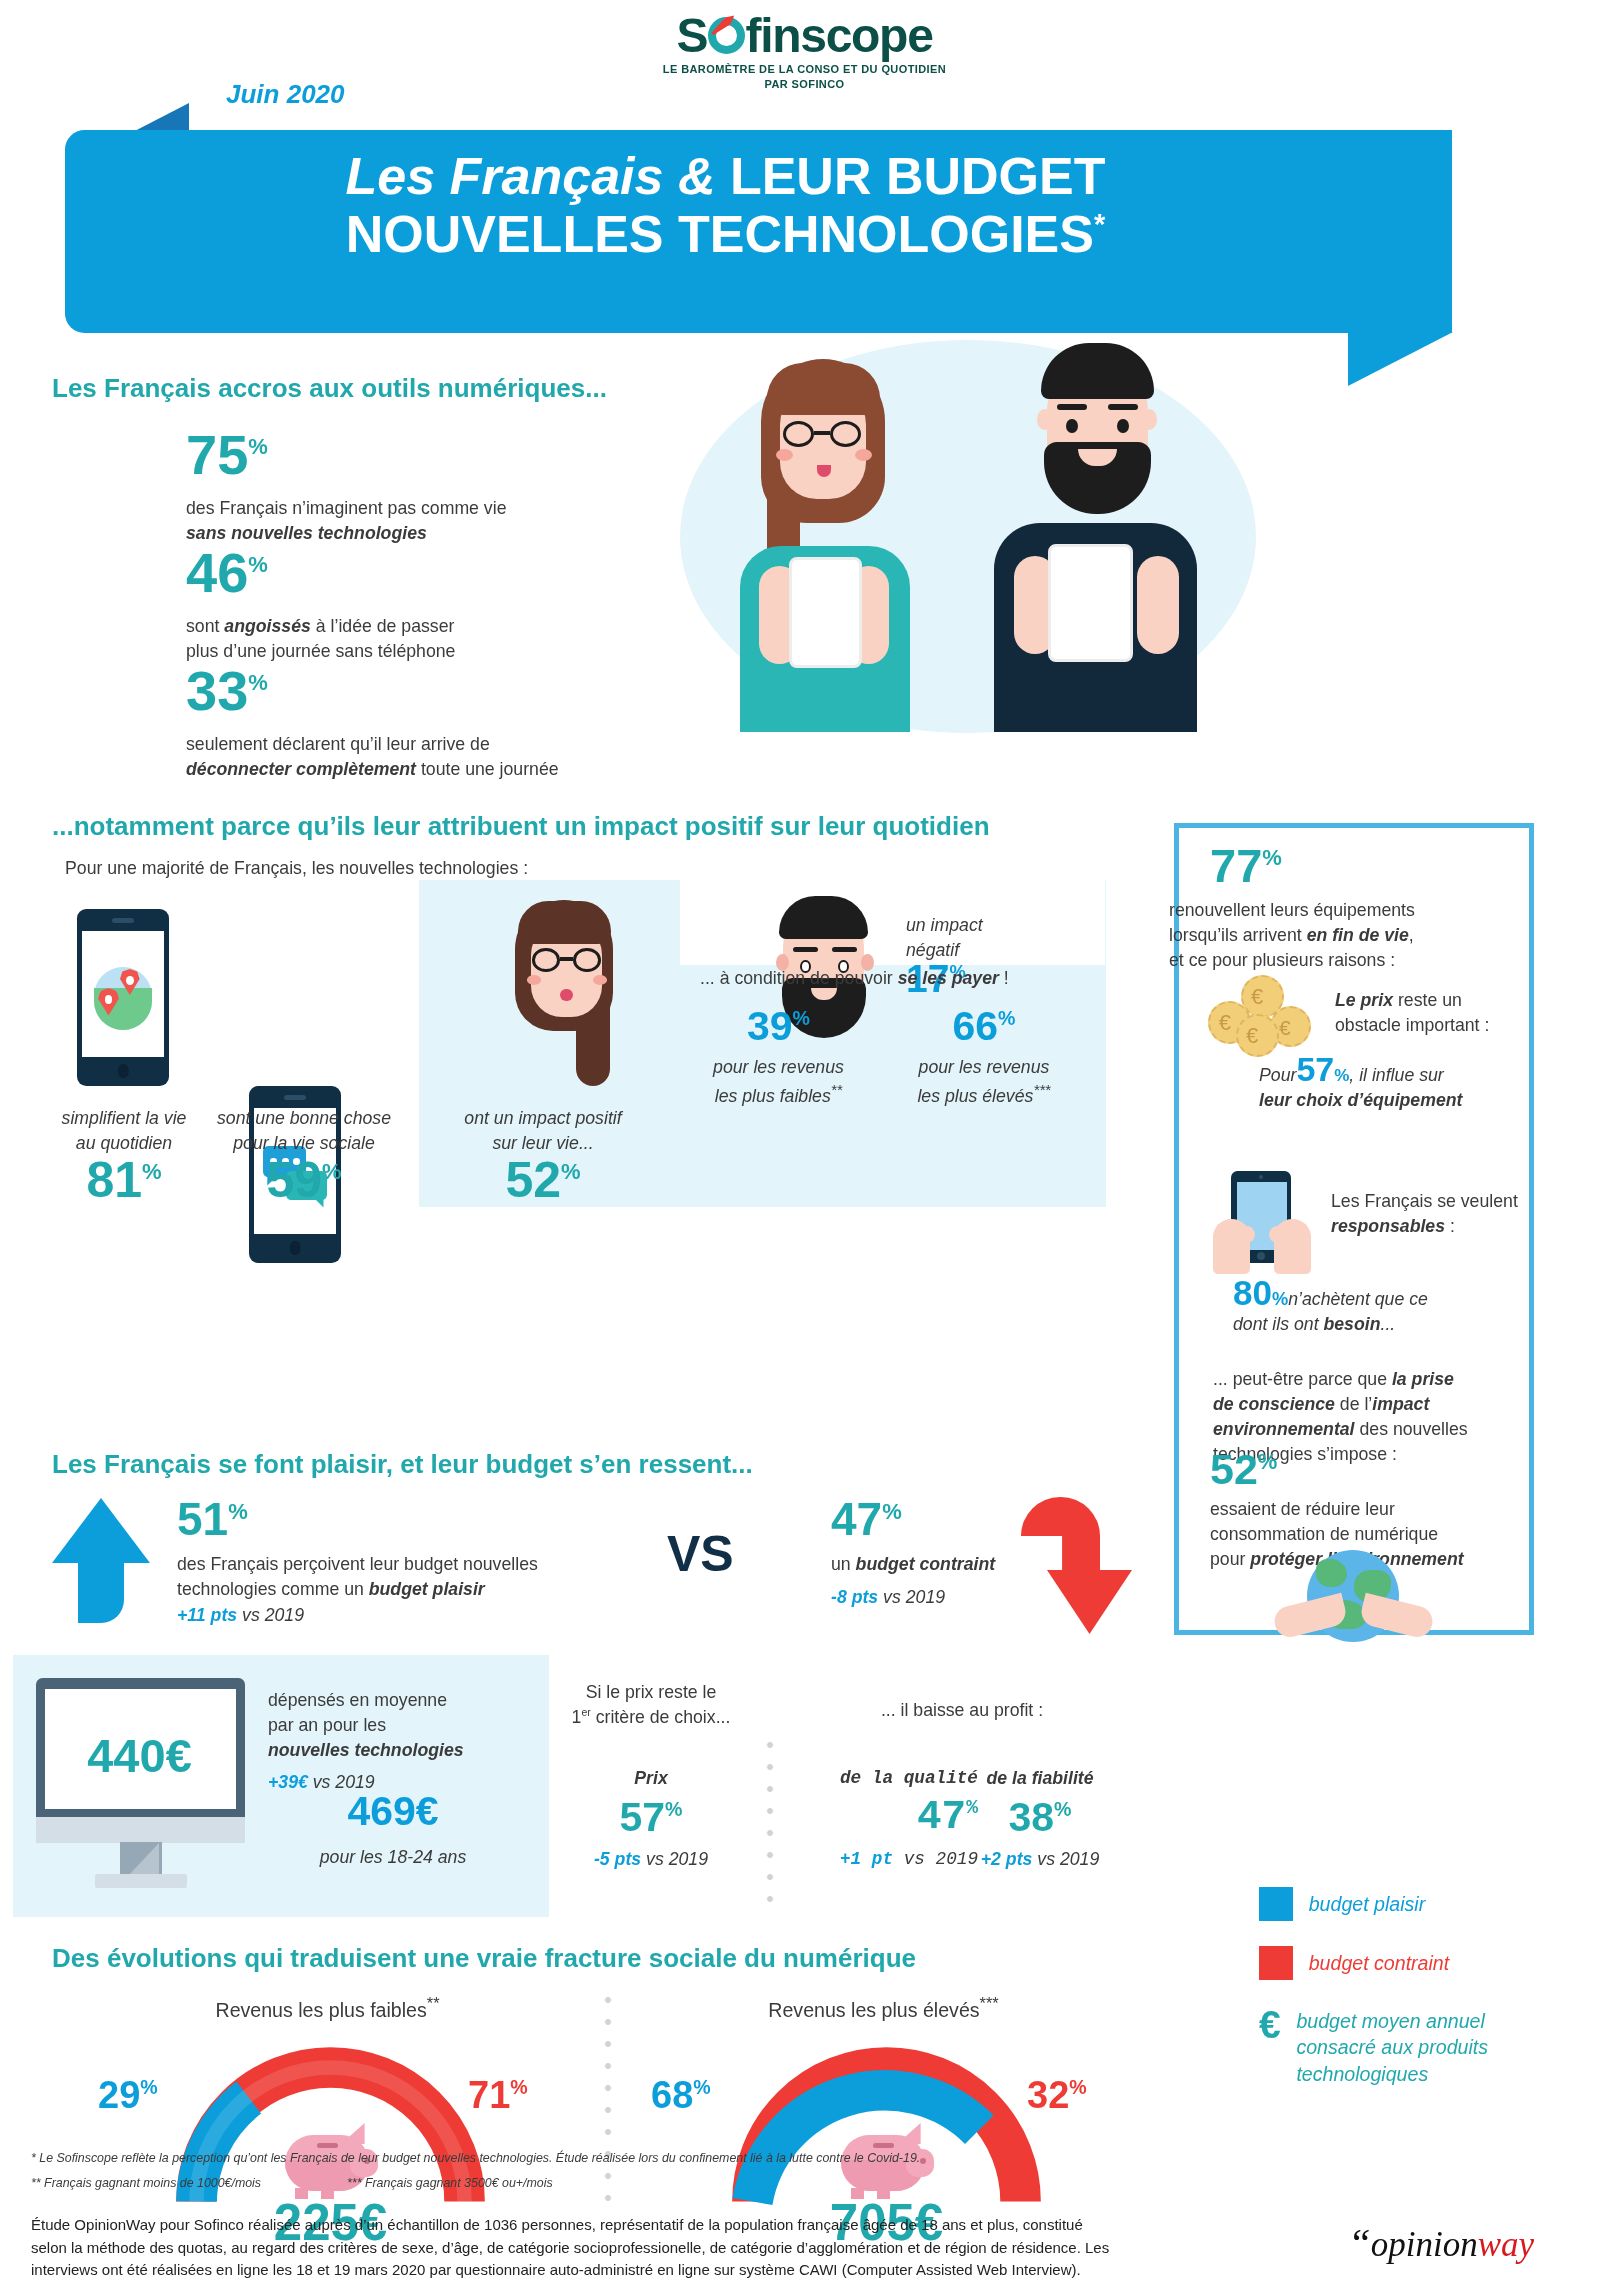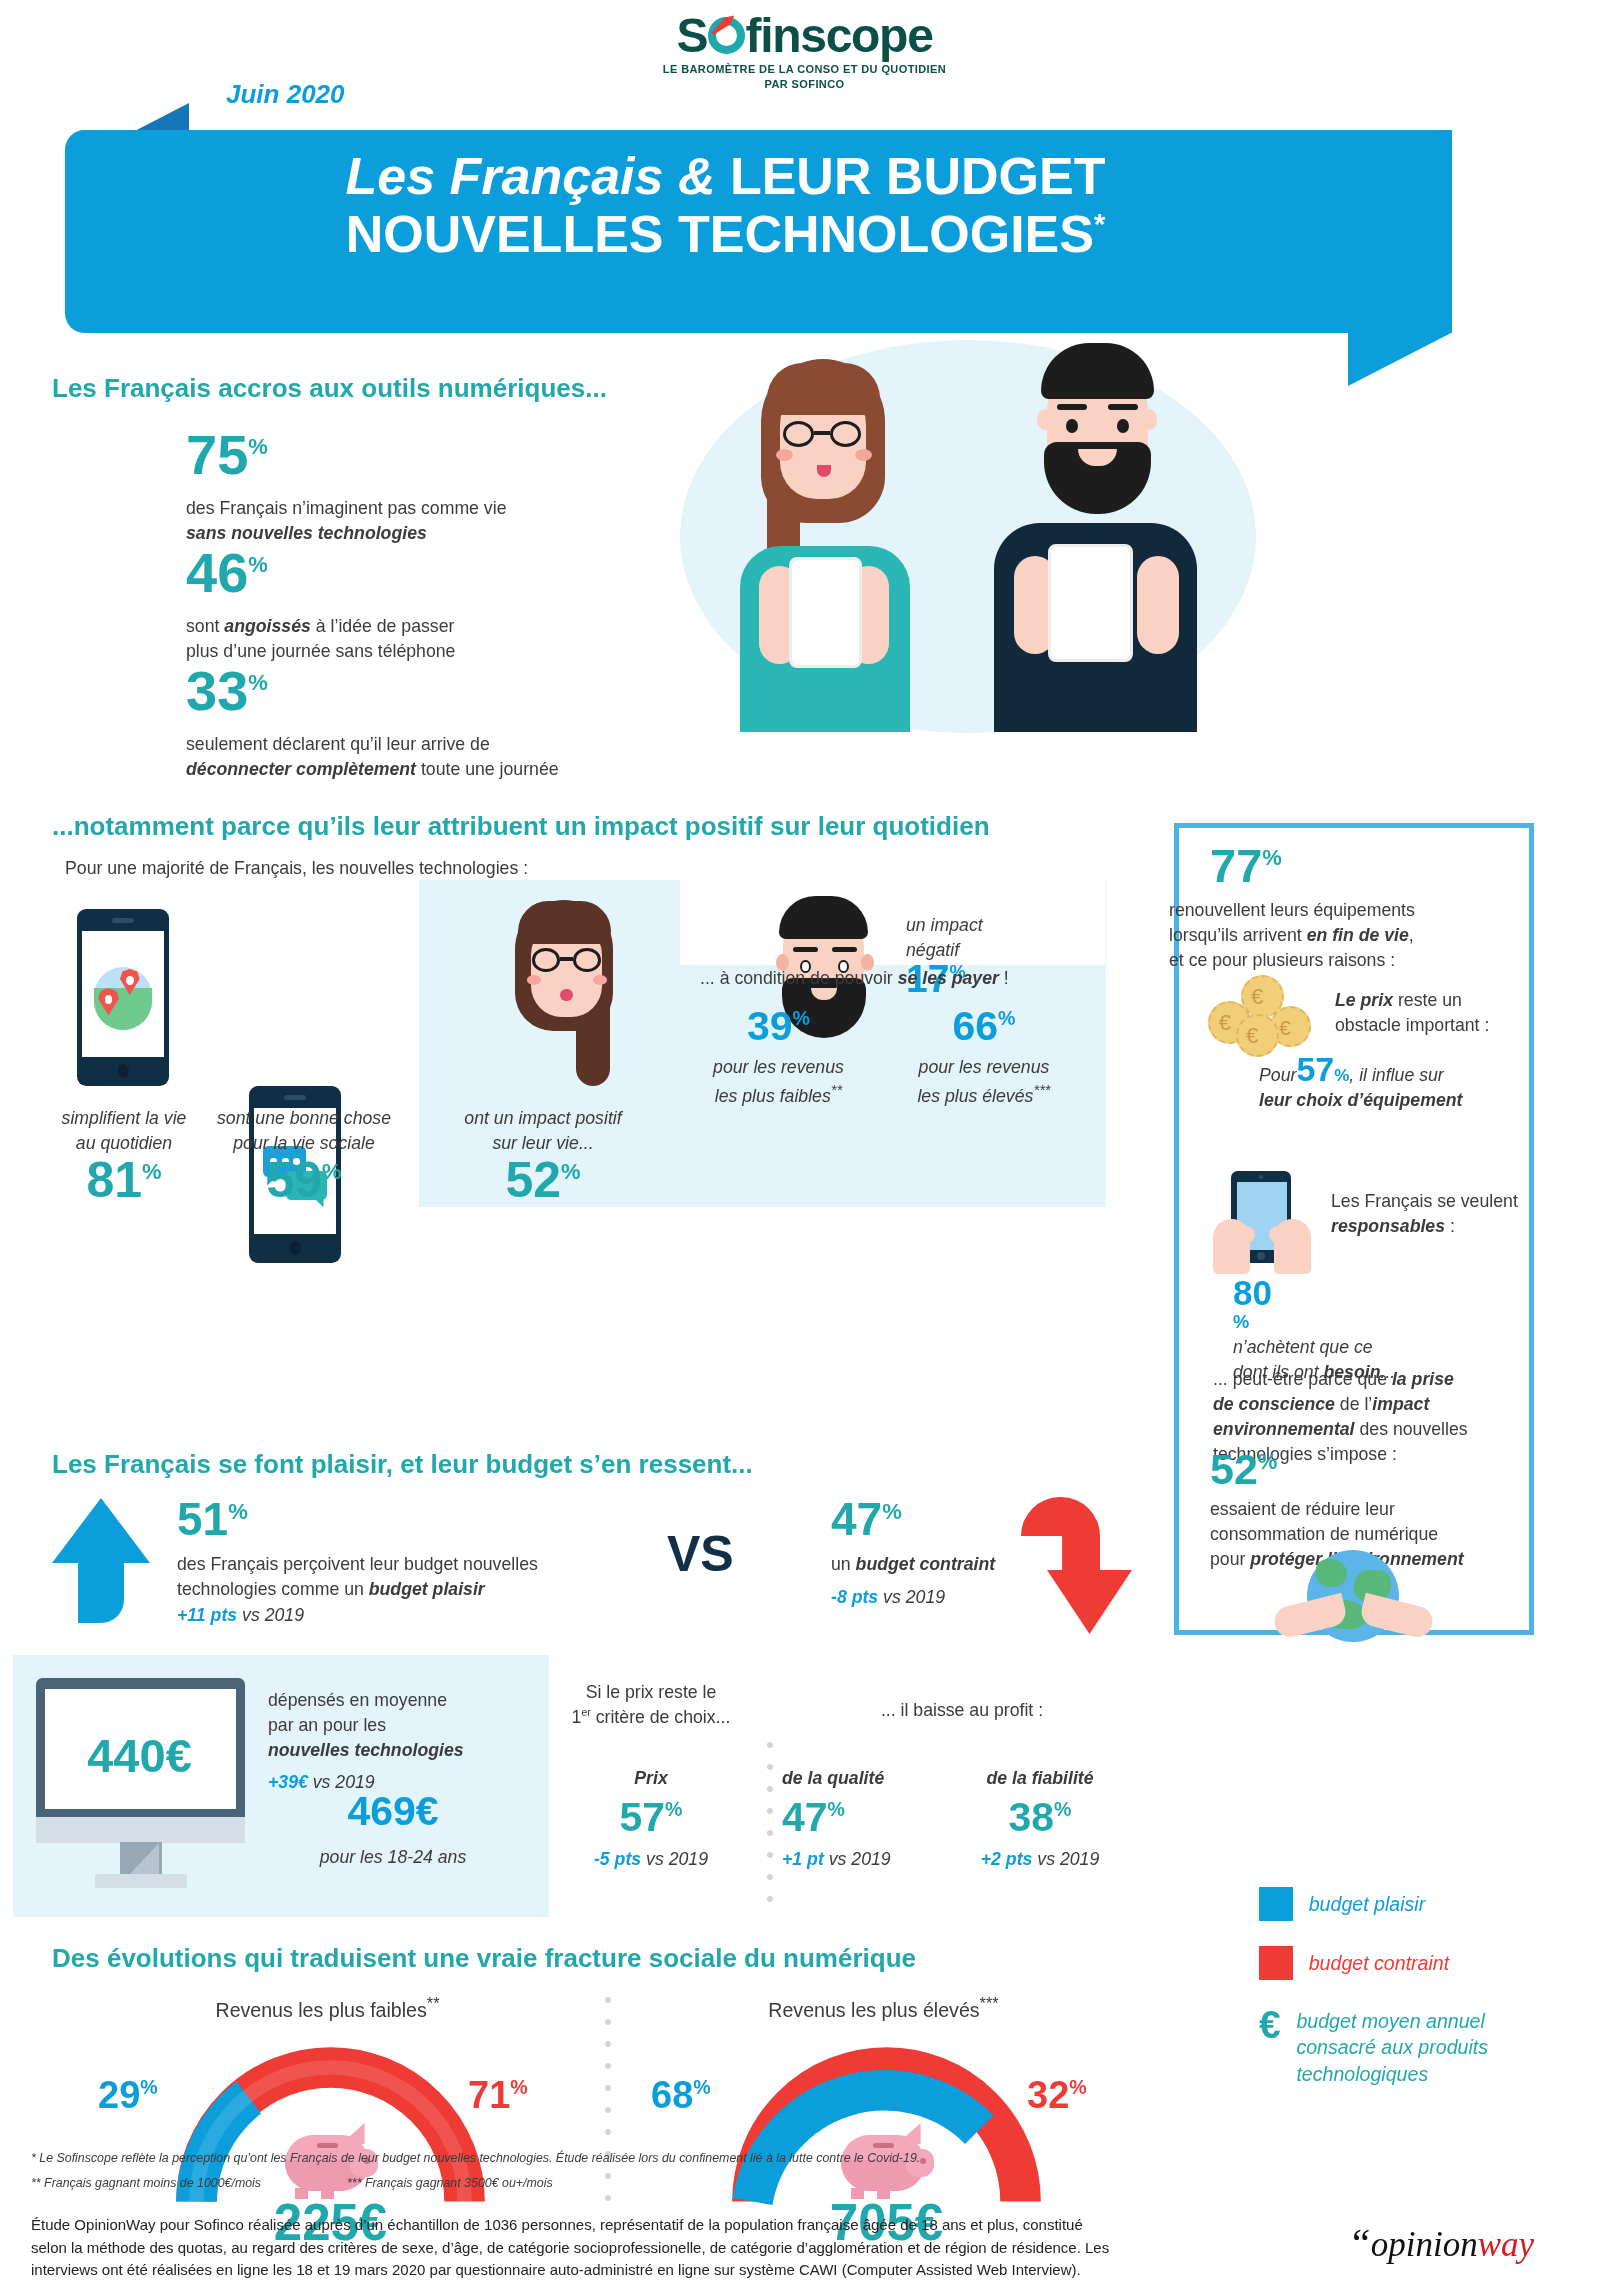--- a/index.html
+++ b/index.html
@@ -338,21 +338,21 @@
   <div class="abs" style="left:0px; top:48px; width:37px; height:55px; background:#FAD2C3; border-radius:18.3px 18.3px 5.2px 5.2px;"></div>
   <div class="abs" style="left:61px; top:48px; width:37px; height:55px; background:#FAD2C3; border-radius:18.3px 18.3px 5.2px 5.2px;"></div>
   <div class="abs" style="left:19.6px; top:55px; width:22px; height:17px; background:#FAD2C3; border-radius:9.2px;"></div>
   <div class="abs" style="left:56px; top:55px; width:22px; height:17px; background:#FAD2C3; border-radius:9.2px;"></div>
 </div>
 <div class="abs body-txt" style="left:1331px; top:1189px; width:196px;">
   <div>Les Français se veulent</div>
   <div><span class="bd it">responsables</span><span> :</span></div>
 </div>
 <div class="abs body-txt it" style="left:1233px; top:1276px; width:294px;">
-  <div style="display:flex; align-items:baseline; flex-wrap:wrap;flex-direction:column;">
+  <div style="display:flex; align-items:baseline; flex-wrap:wrap;">
     <span class="big blue" style="font-size:35px; font-style:normal;">80</span>
       <span class="pc blue" style="font-size:18.3px; font-style:normal;">%</span>
       <span>n’achètent que ce</span>
   </div>
   <div><span>dont ils ont </span><span class="bd">besoin</span><span>...</span></div>
 </div>
 
 <div class="abs body-txt" style="left:1213px; top:1367px; width:314px;">
   <div><span>... peut-être parce que </span><span class="bd it">la prise</span></div>
   <div><span class="bd it">de conscience</span><span> de l’</span><span class="bd it">impact</span></div>
@@ -434,21 +434,21 @@
 <div class="abs body-txt" style="left:792px; top:1698px; width:340px; text-align:center;">... il baisse au profit :</div>
 
 <div class="abs dotline" style="left:764px; top:1734px; height:177px;"></div>
 
 <div class="abs" style="left:543px; top:1766px; width:216px; text-align:center;">
   <div class="body-txt bd it">Prix</div>
   <div class="big teal" style="font-size:41px; margin-top:6.5px;"><span>57</span><span class="pc" style="font-size:19.6px;">%</span></div>
   <div class="body-txt it" style="margin-top:10.5px;"><span class="bd blue">-5 pts</span><span> vs 2019</span></div>
 </div>
 
-<div class="abs" style="left:782px; top:1766px; width:196px; text-align:left;">
+<div class="abs" style="left:782px; top:1766px; width:196px; text-align:right;font-family:Liberation Mono, monospace;">
   <div class="body-txt bd it">de la qualité</div>
   <div class="big teal" style="font-size:41px; margin-top:6.5px;"><span>47</span><span class="pc" style="font-size:19.6px;">%</span></div>
   <div class="body-txt it" style="margin-top:10.5px;"><span class="bd blue">+1 pt</span><span> vs 2019</span></div>
 </div>
 
 <div class="abs" style="left:942px; top:1766px; width:196px; text-align:center;">
   <div class="body-txt bd it">de la fiabilité</div>
   <div class="big teal" style="font-size:41px; margin-top:6.5px;"><span>38</span><span class="pc" style="font-size:19.6px;">%</span></div>
   <div class="body-txt it" style="margin-top:10.5px;"><span class="bd blue">+2 pts</span><span> vs 2019</span></div>
 </div>

